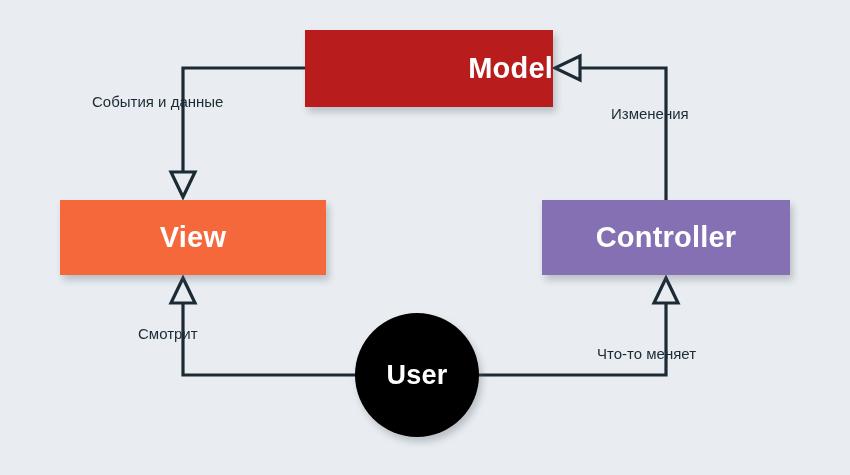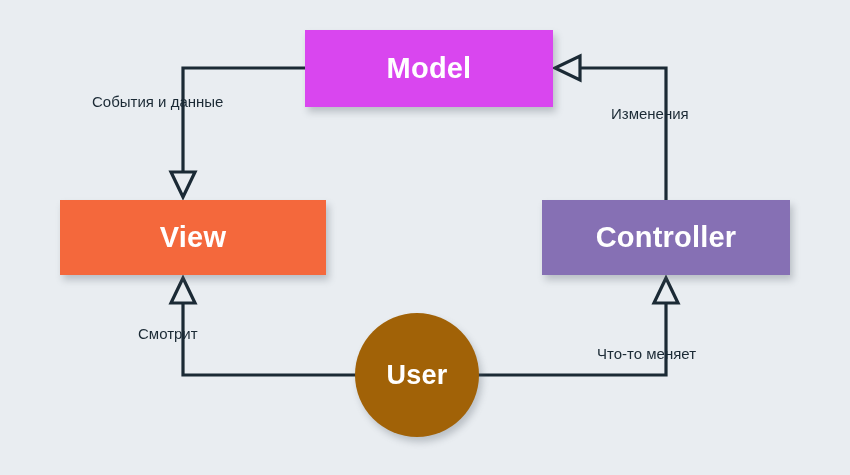--- a/index.html
+++ b/index.html
@@ -37,21 +37,22 @@
     box-shadow: 3px 5px 7px rgba(90, 100, 110, 0.33);
   }
   .node-rect {
     font-size: 29px;
   }
   #node-model {
     left: 305px;
     top: 30px;
     width: 248px;
     height: 77px;
-    background: #d946ef;
+    background: #b91c1c;
+    justify-content: flex-end;
   }
   #node-view {
     left: 60px;
     top: 200px;
     width: 266px;
     height: 75px;
     background: #f4683c;
   }
   #node-controller {
     left: 542px;
@@ -59,21 +60,21 @@
     width: 248px;
     height: 75px;
     background: #8670b4;
   }
   #node-user {
     left: 355px;
     top: 313px;
     width: 124px;
     height: 124px;
     border-radius: 50%;
-    background: #a16207;
+    background: #000000;
     font-size: 27px;
   }
   .edge-label {
     position: absolute;
     color: #1b2a35;
     font-size: 15px;
     white-space: nowrap;
     font-family: "Liberation Sans", sans-serif;
   }
   #label-events {

